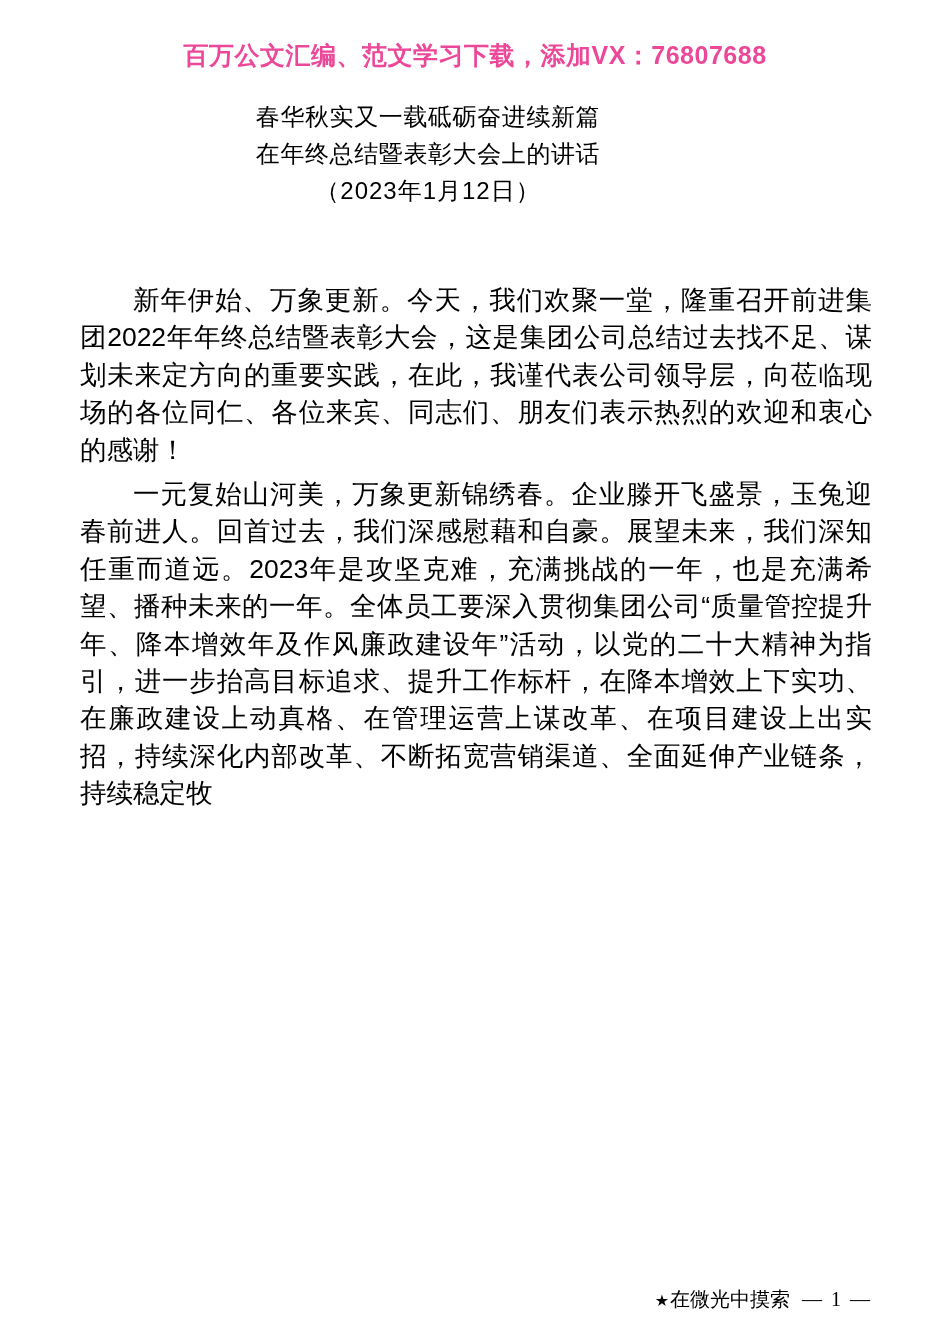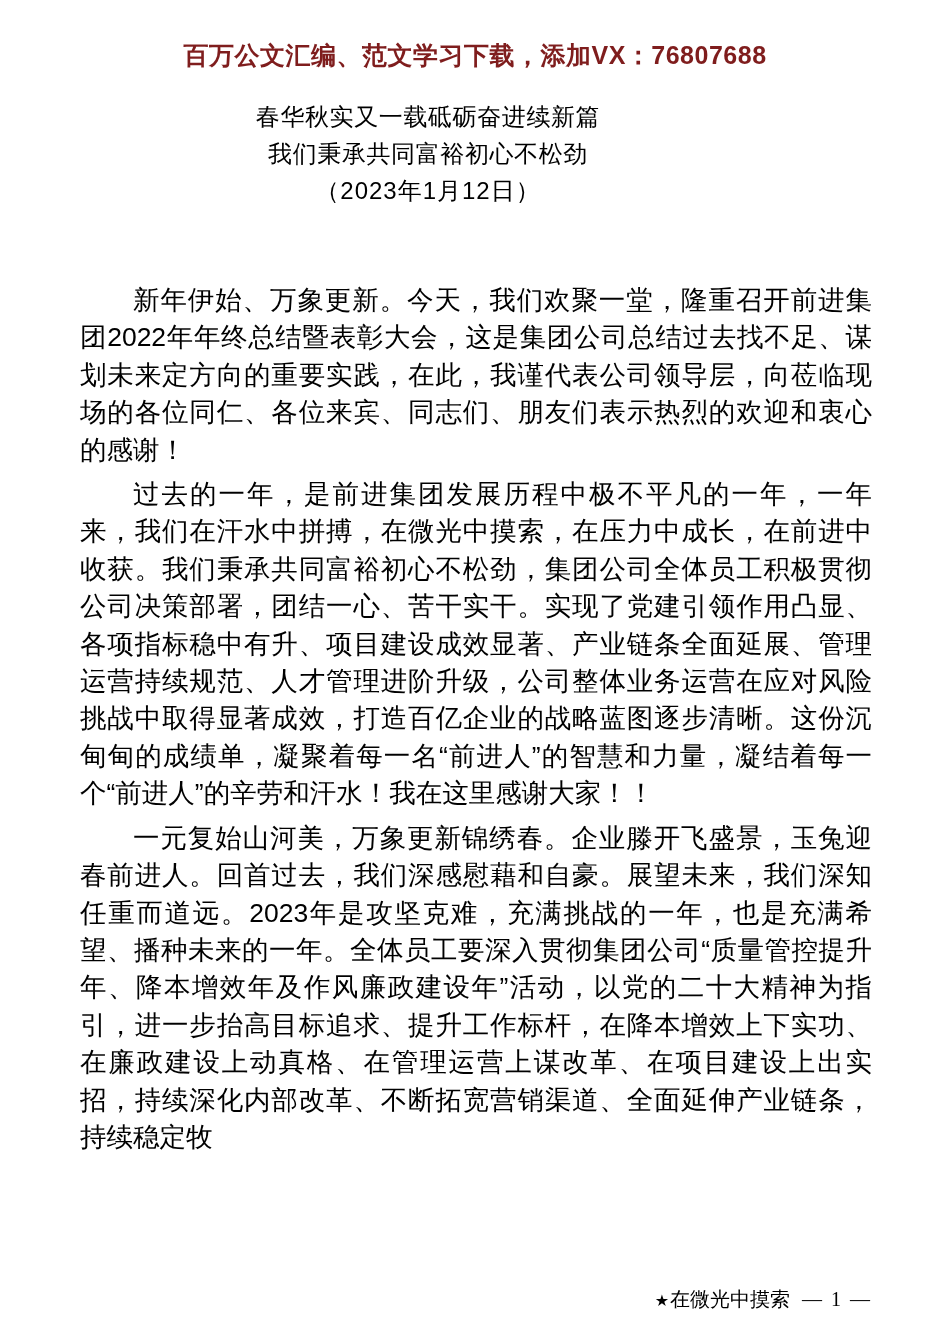--- a/index.html
+++ b/index.html
@@ -101,31 +101,30 @@
     font-size: 20px;
     margin-left: 12px;
     letter-spacing: 2px;
   }
 </style>
 </head>
 <body>
 
 <div class="page">
 
-  <div class="promo-header" style="color: #7f1d1d; text-align: center;">百万公文汇编、范文学习下载，添加VX：76807688</div>
+  <div class="promo-header" style="color: #ec4899; text-align: center;">百万公文汇编、范文学习下载，添加VX：76807688</div>
 
   <div class="title-block">
     <div class="title-line">春华秋实又一载砥砺奋进续新篇</div>
-    <div class="title-line">我们秉承共同富裕初心不松劲</div>
+    <div class="title-line">在年终总结暨表彰大会上的讲话</div>
     <div class="title-line date">（2023年1月12日）</div>
   </div>
 
   <div class="body-area">
     <p class="para">新年伊始、万象更新。今天，我们欢聚一堂，隆重召开前进集团2022年年终总结暨表彰大会，这是集团公司总结过去找不足、谋划未来定方向的重要实践，在此，我谨代表公司领导层，向莅临现场的各位同仁、各位来宾、同志们、朋友们表示热烈的欢迎和衷心的感谢！</p>
-    <p class="para">过去的一年，是前进集团发展历程中极不平凡的一年，一年来，我们在汗水中拼搏，在微光中摸索，在压力中成长，在前进中收获。我们秉承共同富裕初心不松劲，集团公司全体员工积极贯彻公司决策部署，团结一心、苦干实干。实现了党建引领作用凸显、各项指标稳中有升、项目建设成效显著、产业链条全面延展、管理运营持续规范、人才管理进阶升级，公司整体业务运营在应对风险挑战中取得显著成效，打造百亿企业的战略蓝图逐步清晰。这份沉甸甸的成绩单，凝聚着每一名“前进人”的智慧和力量，凝结着每一个“前进人”的辛劳和汗水！我在这里感谢大家！！</p>
     <p class="para">一元复始山河美，万象更新锦绣春。企业滕开飞盛景，玉兔迎春前进人。回首过去，我们深感慰藉和自豪。展望未来，我们深知任重而道远。2023年是攻坚克难，充满挑战的一年，也是充满希望、播种未来的一年。全体员工要深入贯彻集团公司“质量管控提升年、降本增效年及作风廉政建设年”活动，以党的二十大精神为指引，进一步抬高目标追求、提升工作标杆，在降本增效上下实功、在廉政建设上动真格、在管理运营上谋改革、在项目建设上出实招，持续深化内部改革、不断拓宽营销渠道、全面延伸产业链条，持续稳定牧</p>
   </div>
 
   <div class="footer">
     <div class="footer-inner">
       <span class="footer-star">★</span>
       <span class="footer-brand">在微光中摸索</span>
       <span class="footer-page">— 1 —</span>
     </div>
   </div>

